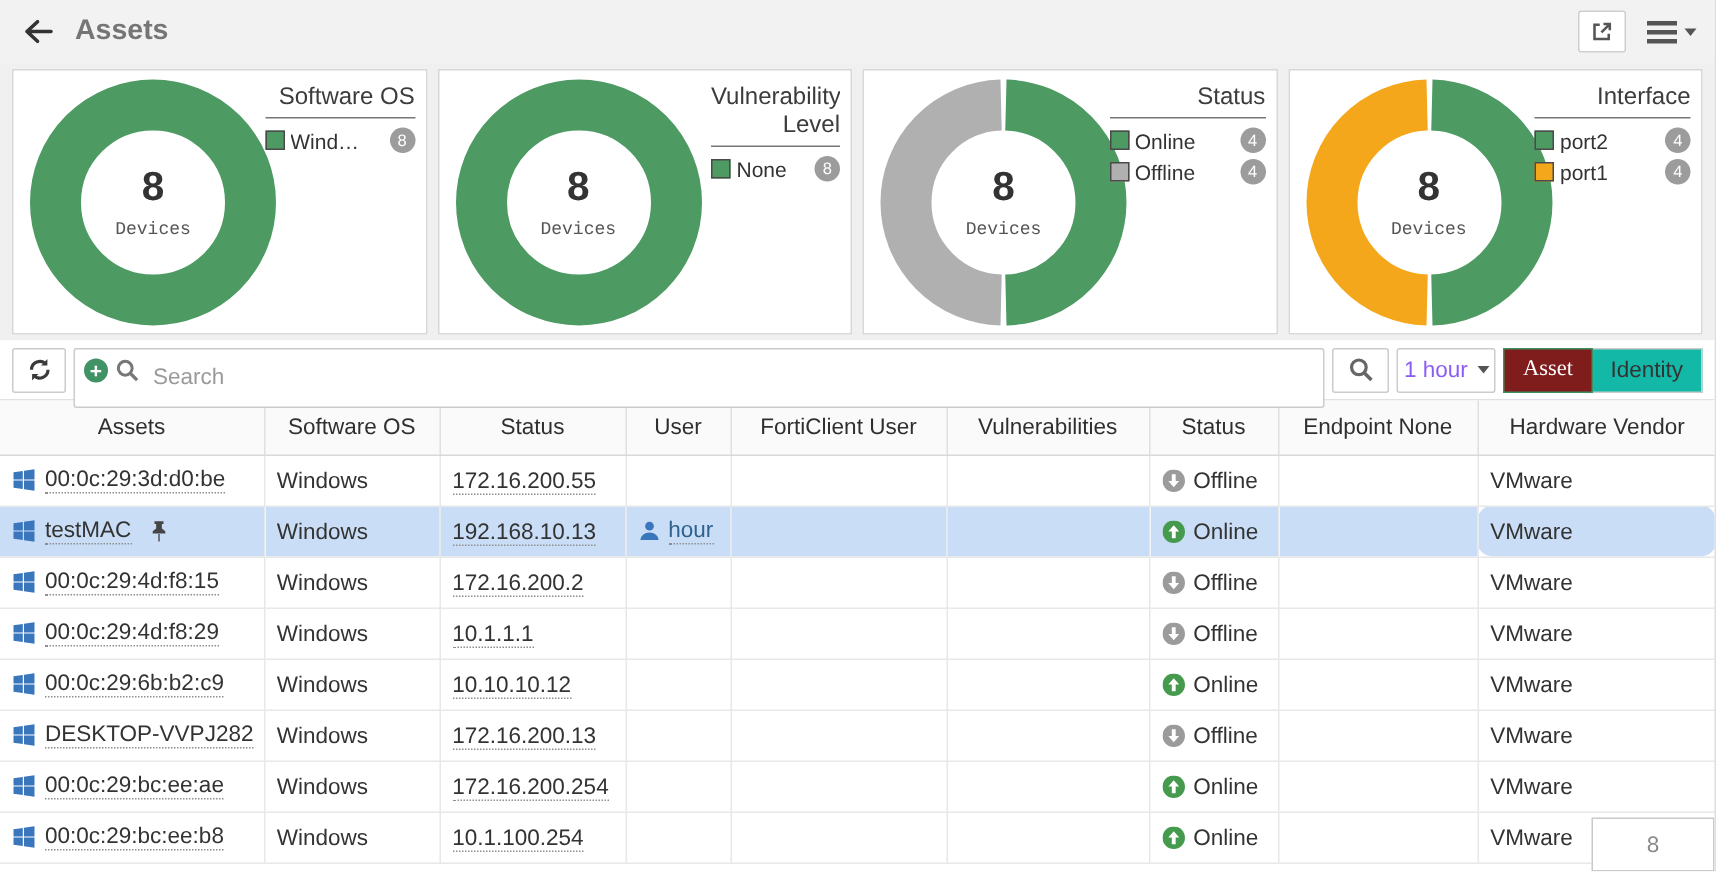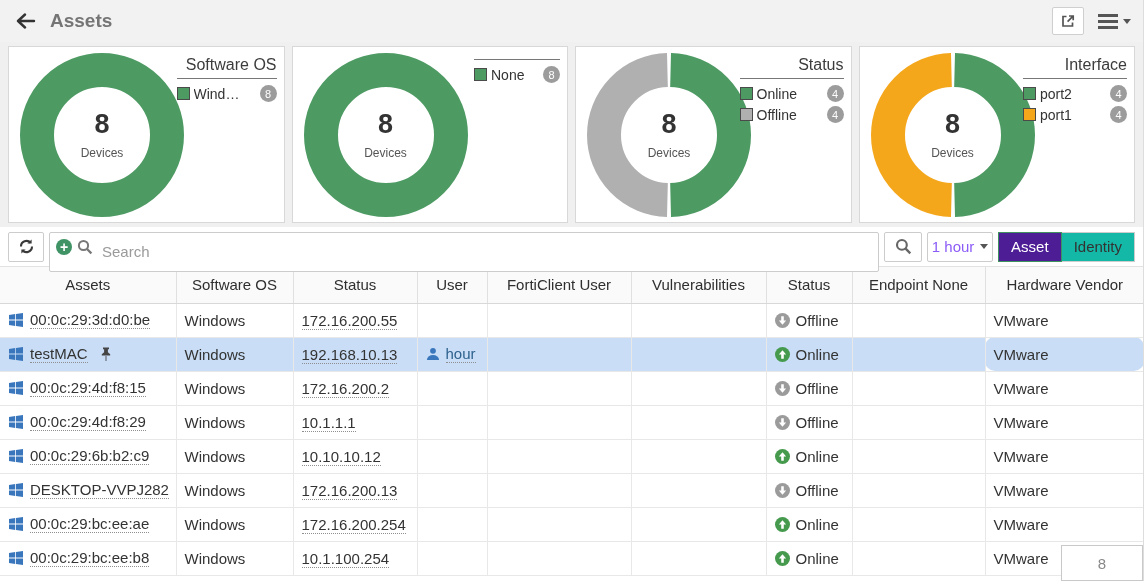--- a/index.html
+++ b/index.html
@@ -17,21 +17,21 @@
   .hamburger { display:inline-block; }
   .hamburger i { display:block; width:20px; height:3px; background:#555; margin:3px 0; }
   .caret { width:0; height:0; border-left:4px solid transparent; border-right:4px solid transparent; border-top:5px solid #555; display:inline-block; }
 
   
   .charts { background:#f1f0f0; padding:4px 8px 6px 8px; display:flex; gap:7px; height:185px; }
   .card { position:relative; flex:1 1 0; background:#fff; border:1px solid #d8d8d8; height:177px; overflow:hidden; }
   .donut-wrap { position:absolute; left:8px; top:3px; width:170px; height:170px; }
   .donut-center { position:absolute; left:0; top:0; width:170px; height:170px; display:flex; flex-direction:column; align-items:center; justify-content:center; pointer-events:none; }
   .donut-center .val { font-size:27px; font-weight:bold; color:#333; line-height:1; }
-  .donut-center .lbl { font-size:12px; color:#555; margin-top:8px; }
+  .donut-center .lbl { font-size:12px; color:#555; margin-top:8px;font-family:Liberation Mono, monospace; }
   .legend { position:absolute; top:8px; right:7px; }
   .card:nth-child(1) .legend { width:100px; }
   .card:nth-child(2) .legend { width:86px; }
   .card:nth-child(3) .legend { width:104px; }
   .card:nth-child(4) .legend { width:104px; }
   .chart-title { font-size:16px; color:#3c3c3c; text-align:right; line-height:1.2; white-space:normal; overflow:hidden; max-height:40px; }
   .legend-divider { border-bottom:1px solid #777; margin:4px 0 6px 0; }
   .legend-item { display:flex; align-items:center; margin-top:4px; font-size:14px; color:#333; cursor:pointer; }
   .swatch { width:13px; height:13px; border:1px solid #4a4a4a; margin-right:4px; flex:0 0 auto; }
   .legend-label { white-space:nowrap; overflow:hidden; text-overflow:ellipsis; max-width:46px; }
@@ -43,21 +43,21 @@
   .refresh-btn { width:36px; }
   .search-wrap { position:relative; flex:1; height:30px; }
   .search-wrap input { width:100%; height:40px; border:1px solid #ccc; border-radius:2px; padding:0 8px 0 52px; font-size:15px; color:#333; font-family:"Liberation Sans",sans-serif; outline:none; }
   .search-wrap input::placeholder { color:#9a9a9a; }
   .in-icons { position:absolute; left:7px; top:0; height:30px; display:flex; align-items:center; gap:5px; }
   .plus-circle { width:16px; height:16px; border-radius:50%; background:#3f9365; color:#fff; font-size:14px; font-weight:bold; display:flex; align-items:center; justify-content:center; line-height:1; }
   .mag-btn { width:38px; }
   .time-btn { width:66px; gap:6px; font-size:15px; color:#8b5cf6; }
   .tab-group { display:flex; }
   .tab-btn { height:30px; padding:0 12px; font-size:15px; display:flex; align-items:center; cursor:pointer; border:1px solid #ccc; }
-  .tab-btn.active { background:#4c1d95; border-color:#3f9160; color:#fff; }
+  .tab-btn.active { background:#7f1d1d; border-color:#3f9160; color:#fff;font-family:Liberation Serif, serif; }
   .tab-btn.inactive { background:#14b8a6; color:#333; border-left:none; }
 
   
   table { border-collapse:collapse; table-layout:fixed; width:1144px; }
   th { height:36px; background:#fafafa; font-weight:400; font-size:15px; color:#2f2f2f; text-align:center; border-right:1px solid #e0e0e0; border-bottom:1px solid #d8d8d8; cursor:pointer; }
   th:last-child { border-right:none; }
   td { height:34px; font-size:15px; color:#333; border-right:1px solid #e8e8e8; border-bottom:1px solid #e8e8e8; padding:0 8px; white-space:nowrap; overflow:hidden; vertical-align:middle; }
   td:last-child { border-right:none;border-radius:10px; }
   tr.selected td { background:#c9def6; }
   .lnk { border-bottom:1px dotted #8f8f8f; cursor:pointer; }
@@ -125,20 +125,21 @@
         <div class="donut-wrap">
           <svg width="170" height="170">
             <circle cx="85" cy="85" r="65" fill="none" stroke="#4d9a63" stroke-width="34"></circle>
           </svg>
           <div class="donut-center">
             <div class="val">8</div>
 <div class="lbl">Devices</div>
           </div>
         </div>
         <div class="legend">
+          <div class="chart-title">Vulnerability Level</div>
 <div class="legend-divider"></div>
           <div class="legend-item">
             <span class="swatch" style="background:#4d9a63"></span>
 <span class="legend-label">None</span>
 <span class="legend-badge">8</span>
           </div>
         </div>
       </div>
       <div class="card">
         <div class="donut-wrap">

